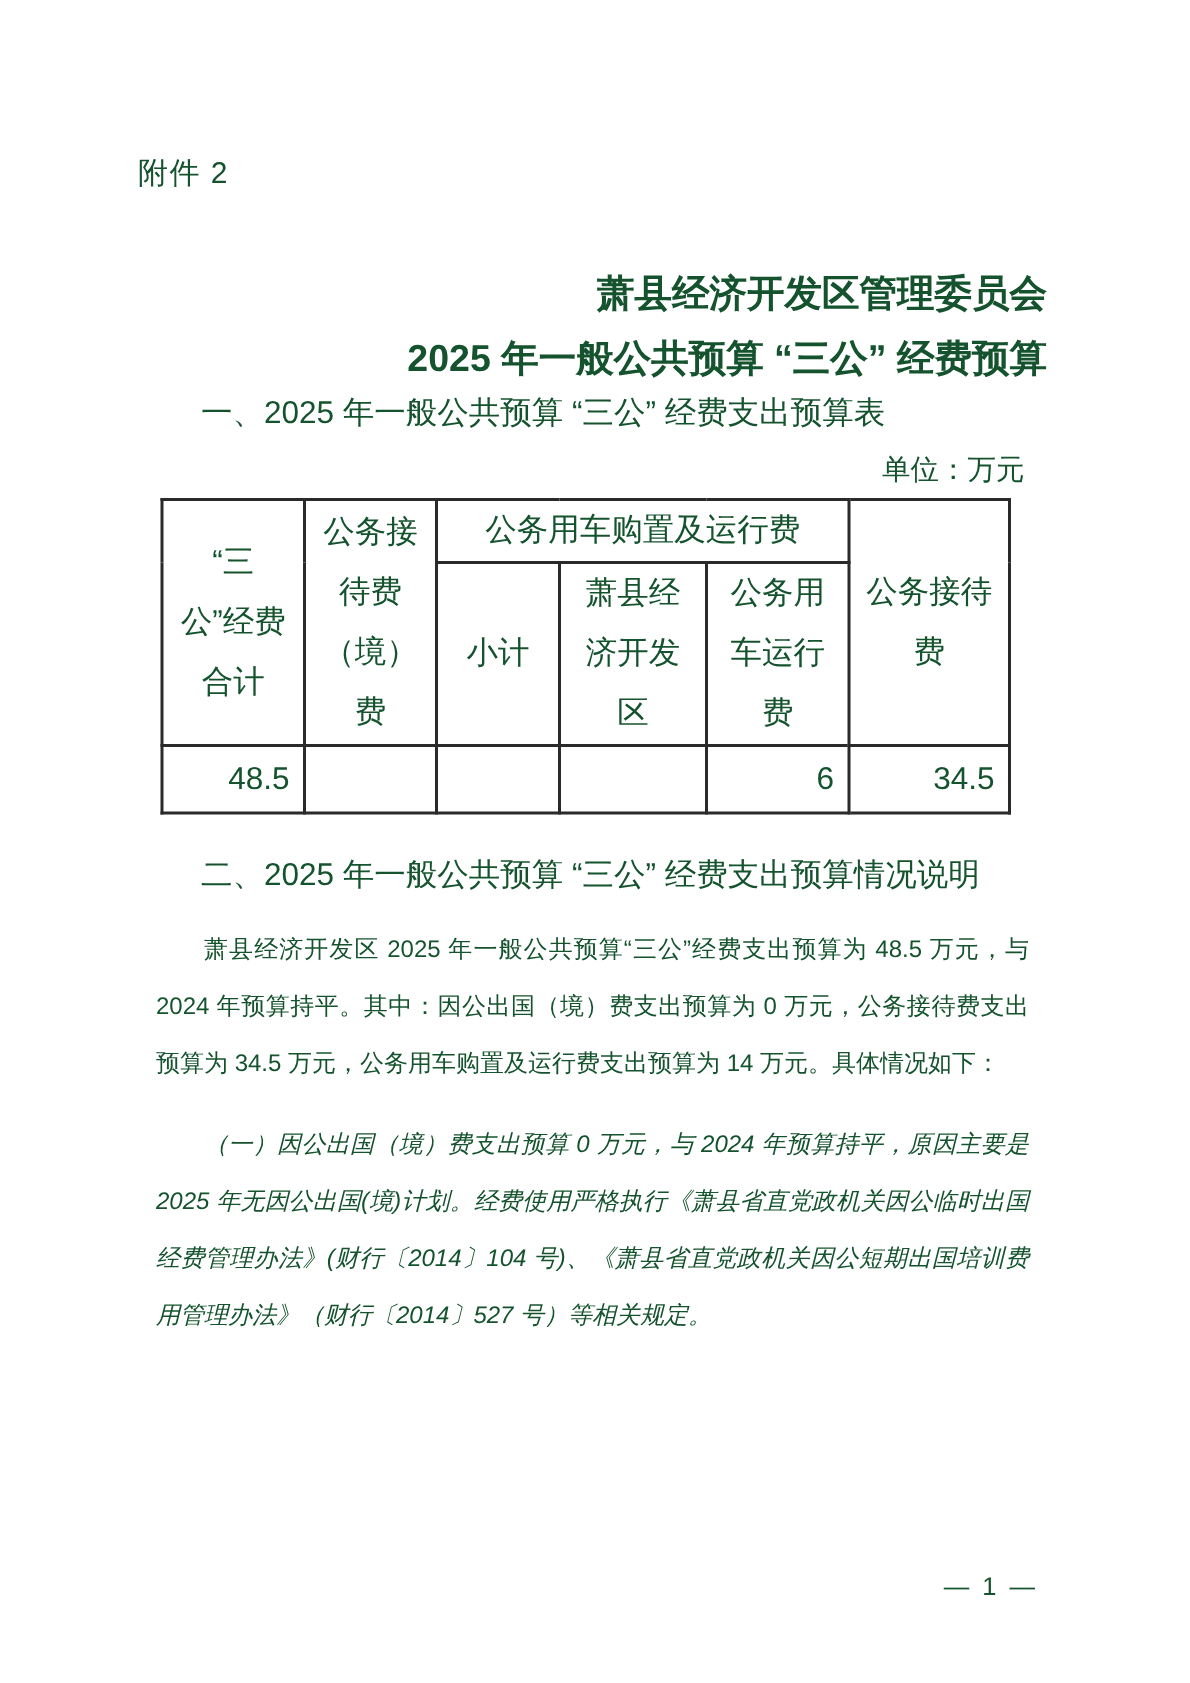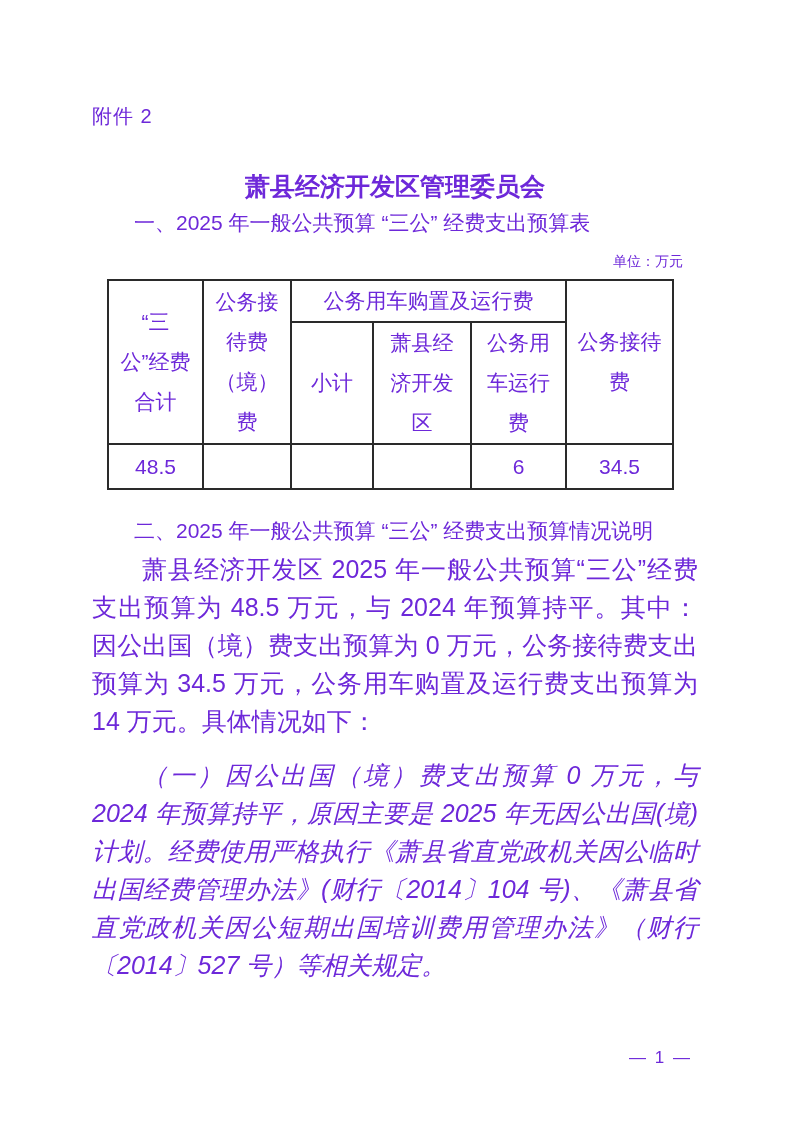--- a/index.html
+++ b/index.html
@@ -2,59 +2,59 @@
 <html><head>
 <meta charset="utf-8">
 <style>
   * { box-sizing: border-box; }
   html, body { margin: 0; padding: 0; background: #ffffff; }
   .page {
     position: relative;
     width: 785px;
     height: 1122px;
     background: #ffffff;
-    color: #6d28d9;
+    color: #14532d;
     font-family: "Liberation Sans", "DejaVu Sans", sans-serif;
     overflow: hidden;
   }
   .content {
     position: absolute;
     left: 92px;
     top: 0;
     width: 606px;
   }
   .attachment {
     margin-top: 103px;
     font-size: 20px;
     line-height: 26px;
     letter-spacing: 1px;
   }
   .title-block {
-    margin-top: 36px;
-    text-align: center;
+    margin-top: 46px;
+    text-align: right;
     font-weight: bold;
     font-size: 25px;
     line-height: 43px;
   }
   .sec-heading {
     font-size: 21px;
     line-height: 30px;
     padding-left: 42px;
   }
   .s1 { }
   .s2 {
     margin-top: 22px;
     line-height: 38px;
   }
   .unit-note {
     margin-top: 12px;
     margin-bottom: 7px;
     text-align: right;
     padding-right: 15px;
-    font-size: 14px;
+    font-size: 19px;
     line-height: 22px;
   }
   table.budget-table {
     border-collapse: collapse;
     table-layout: fixed;
     width: 565px;
     margin-left: 15px;
   }
   table.budget-table td {
     border: 2px solid #2a2a2a;
@@ -63,27 +63,27 @@
     font-size: 21px;
     line-height: 40px;
     padding: 0 9px;
     word-break: break-all;
     overflow: hidden;
   }
   td.group { height: 42px; border-bottom: 2px solid #9a9a9a; }
   td.sub   { height: 120px; border-top: 2px solid #9a9a9a; }
   tr.data-row td {
     height: 43px;
-    text-align: center;
+    text-align: right;
     padding-right: 9px;
     line-height: 43px;
   }
   .para {
-    margin: 0;
-    font-size: 25px;
+    margin: 12px;
+    font-size: 16px;
     line-height: 38px;
     text-align: justify;
     text-indent: 2em;
   }
   .para-item { margin-top: 16px; font-style: italic; }
   .page-num {
     position: absolute;
     bottom: 54px;
     right: 93px;
     font-size: 17px;
@@ -94,20 +94,21 @@
 </head>
 <body>
 
 <div class="page">
   <div class="content">
 
     <div class="attachment">附件 2</div>
 
     <div class="title-block">
       <div>萧县经济开发区管理委员会</div>
+      <div>2025 年一般公共预算 “三公” 经费预算</div>
     </div>
 
     <div class="sec-heading s1">一、2025 年一般公共预算 “三公” 经费支出预算表</div>
 
     <div class="unit-note">单位：万元</div>
 
     <table class="budget-table">
       <colgroup>
         <col style="width:95px">
         <col style="width:88px">

